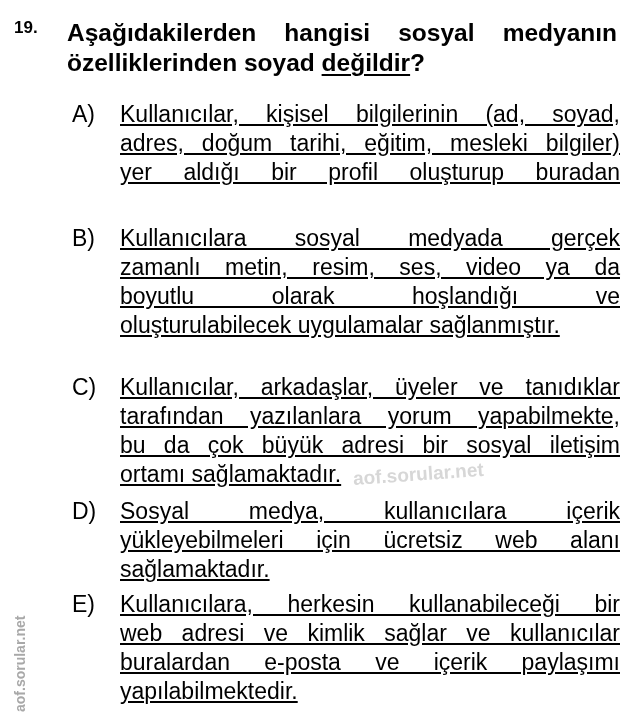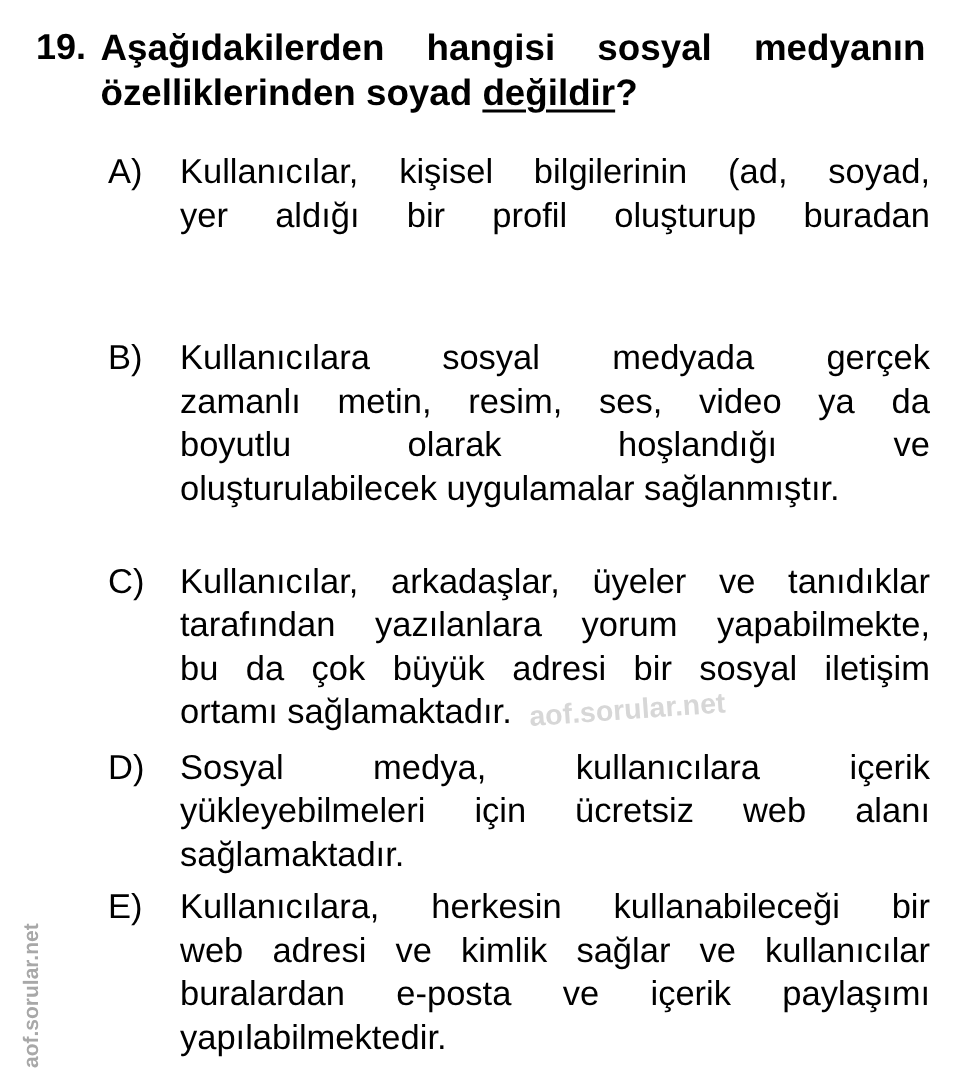--- a/index.html
+++ b/index.html
@@ -1,46 +1,47 @@
 <!DOCTYPE html>
 <html><head>
 <meta charset="utf-8">
 <style>
   html, body { margin: 0; padding: 0; background: #ffffff; }
   body { width: 640px; height: 727px; position: relative; overflow: hidden;
          font-family: "Liberation Sans", sans-serif; color: #000; }
-  .q-num { position: absolute; left: 24px; top: 18px; font-weight: bold; font-size: 24px; }
+  .q-num { position: absolute; left: 14px; top: 18px; font-weight: bold; font-size: 17px; }
   .q-text { position: absolute; left: 67px; top: 18px; width: 550px; font-weight: bold;
             font-size: 24.5px; line-height: 30px; text-align: justify; text-align-last: left; }
   .q-line1 { display: block; text-align: justify; text-align-last: justify; }
   .q-line2 { display: block; }
   .underline { text-decoration: underline; text-decoration-thickness: 2px; text-underline-offset: 3px; }
   .option { position: absolute; left: 72px; width: 548px; font-size: 23px; line-height: 29px; }
   .opt-letter { position: absolute; left: 0; top: 0; }
-  .opt-body { position: absolute; left: 48px; width: 500px; }
+  .opt-body { position: absolute; left: 48px; width: 500px; text-decoration: underline; }
   .ln { display: block; white-space: nowrap; text-align: justify; text-align-last: justify; }
   .ln.last { text-align-last: left; }
   .wm1 { position: absolute; left: 353px; top: 468px; font-size: 19px; font-weight: bold;
          color: #d7d7d7; transform: rotate(-4deg); transform-origin: left center; }
   .wm2 { position: absolute; left: 12px; top: 712px; font-size: 14px; font-weight: bold;
          color: #a8a8a8; transform: rotate(-90deg); transform-origin: left top; white-space: nowrap; }
 </style>
 </head>
 <body>
 
 <div class="q-num">19.</div>
 <div class="q-text">
   <span class="q-line1">Aşağıdakilerden hangisi sosyal medyanın</span>
   <span class="q-line2"><span>özelliklerinden soyad </span><span class="underline">değildir</span><span>?</span></span>
 </div>
 
 <div class="option" style="top:100px;">
   <span class="opt-letter">A)</span>
   <div class="opt-body">
     <span class="ln">Kullanıcılar, kişisel bilgilerinin (ad, soyad,</span>
+    <span class="ln">adres, doğum tarihi, eğitim, mesleki bilgiler)</span>
     <span class="ln">yer aldığı bir profil oluşturup buradan</span>
   </div>
 </div>
 
 <div class="option" style="top:224px;">
   <span class="opt-letter">B)</span>
   <div class="opt-body">
     <span class="ln">Kullanıcılara sosyal medyada gerçek</span>
     <span class="ln">zamanlı metin, resim, ses, video ya da</span>
     <span class="ln">boyutlu olarak hoşlandığı ve</span>

